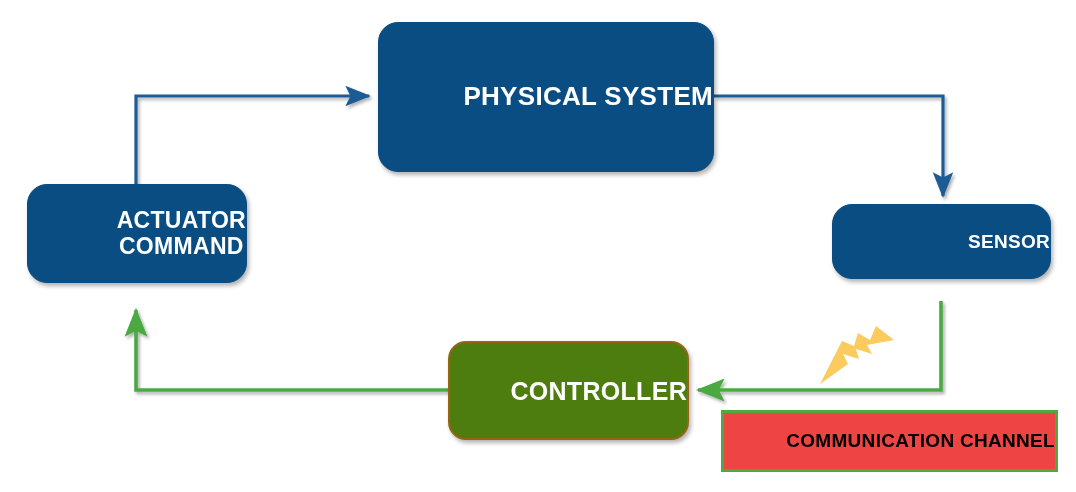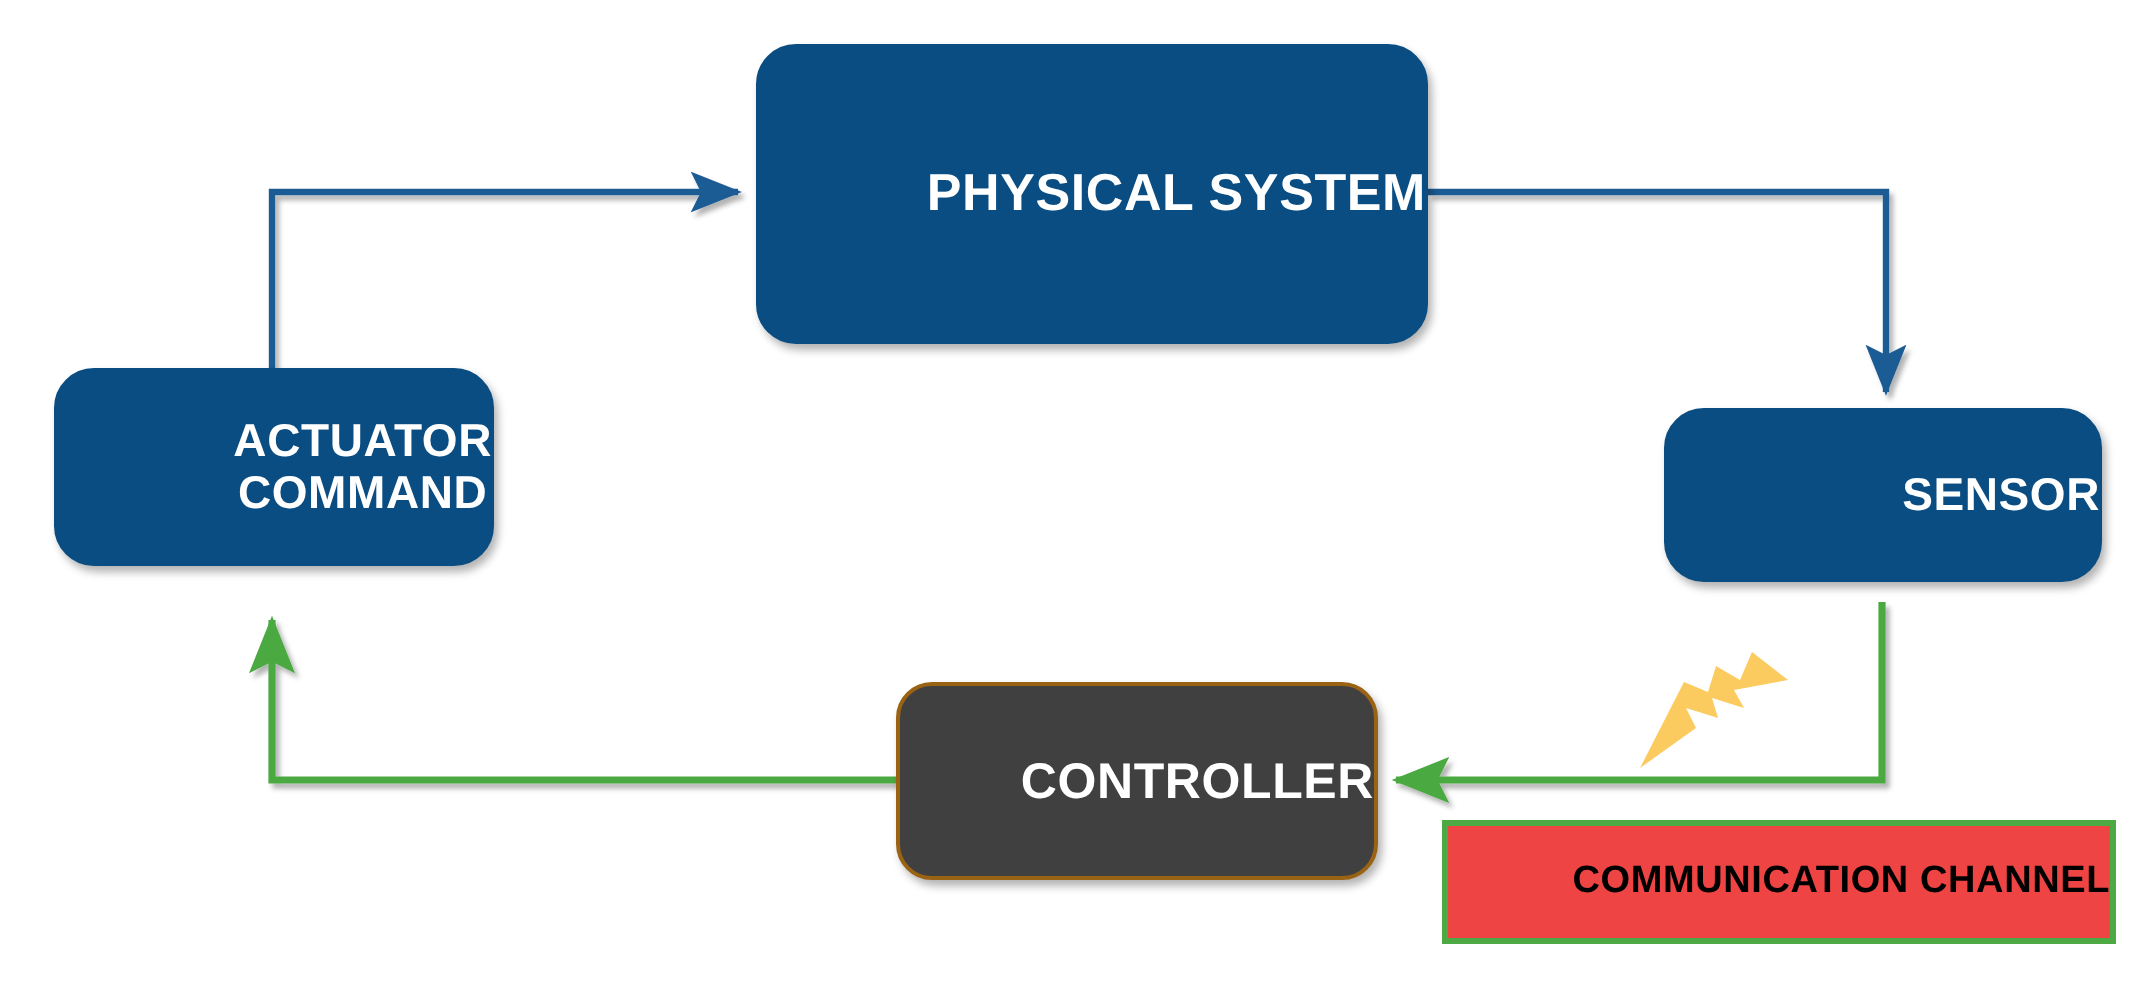--- a/index.html
+++ b/index.html
@@ -41,21 +41,21 @@
   }
   .node-blue {
     background: #0A4D82;
     border: 1px solid #0A4D82;
     border-radius: 20px;
     color: #ffffff;
     font-weight: bold;
     box-shadow: 2px 3px 4px rgba(0,0,0,0.30);
   }
   .node-orange {
-    background: #404040;
+    background: #4d7c0f;
     border: 2px solid #9A6314;
     border-radius: 18px;
     color: #ffffff;
     font-weight: bold;
     box-shadow: 2px 3px 4px rgba(0,0,0,0.30);
   }
   .node-outline {
     background: #ef4444;
     border: 3px solid #4CA943;
     border-radius: 0;
@@ -69,22 +69,22 @@
     width: 336px; height: 150px;
     font-size: 26px;
   }
   #node-actuator-command {
     left: 27px;   top: 184px;
     width: 220px; height: 99px;
     font-size: 23px;
   }
   #node-sensor-output {
     left: 832px;  top: 204px;
-    width: 219px; height: 87px;
-    font-size: 23px;
+    width: 219px; height: 75px;
+    font-size: 19px;
   }
   #node-controller {
     left: 448px;  top: 341px;
     width: 241px; height: 99px;
     font-size: 25px;
   }
   #node-communication-channel {
     left: 721px;  top: 410px;
     width: 337px; height: 62px;
     font-size: 19px;

